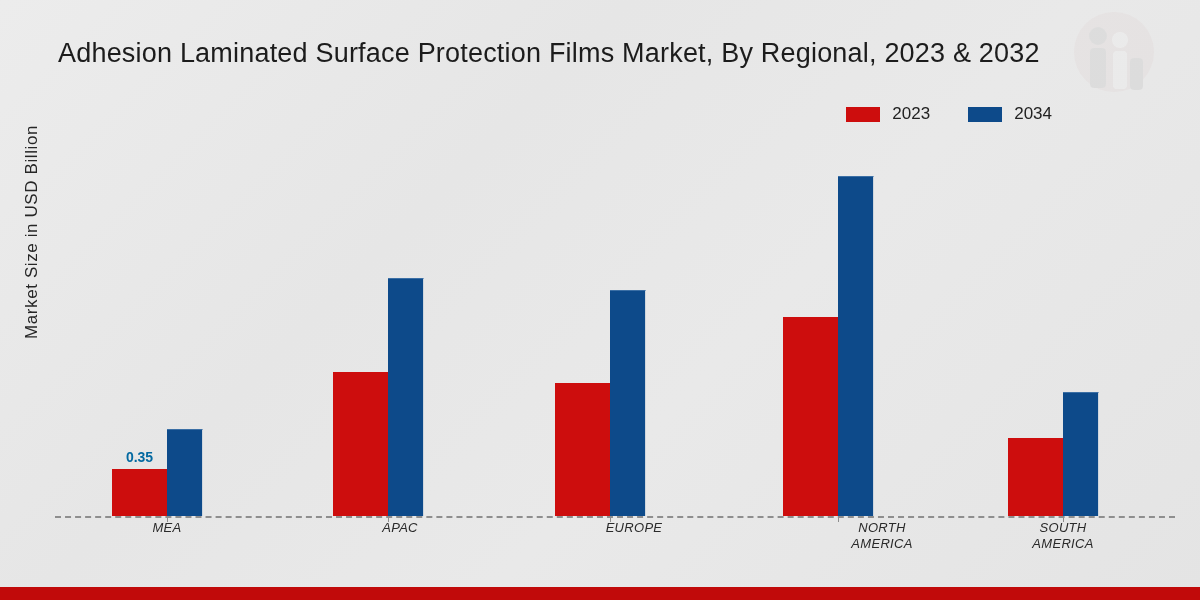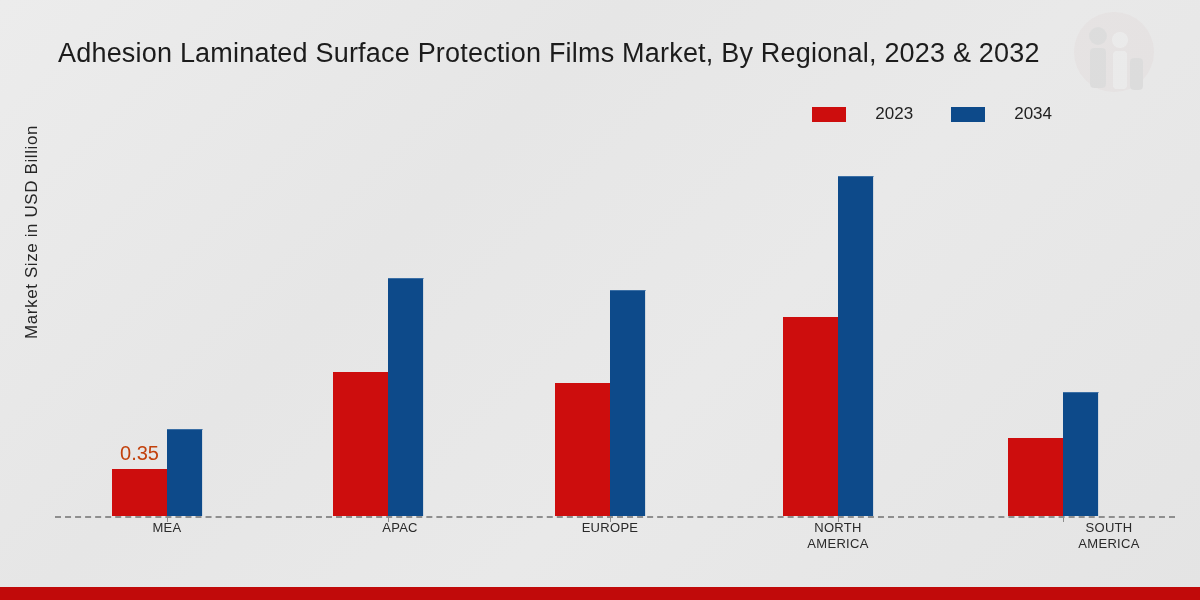--- a/index.html
+++ b/index.html
@@ -14,21 +14,21 @@
   #watermark { position:absolute; top:6px; right:40px; width:92px; height:104px; opacity:.12; pointer-events:none; }
 
   
   #title {
     position:absolute; left:58px; top:34px; width:1105px;
     font-size:27px; line-height:38px; color:#1c1c1c; letter-spacing:.2px;
   }
 
   
   #legend { position:absolute; right:148px; top:104px; display:flex; align-items:center; gap:38px; }
-  .lg-item { display:flex; align-items:center; gap:29px; }
+  .lg-item { display:flex; align-items:center; gap:12px; }
   .lg-swatch { width:34px; height:15px; display:block; }
   .lg-label { font-size:17px; color:#222; }
 
   
   #ylabel {
     position:absolute; left:-168px; top:222px; width:400px;
     transform:rotate(-90deg); transform-origin:50% 50%;
     text-align:center; font-size:17px; color:#262626; letter-spacing:.6px;
   }
 
@@ -37,26 +37,26 @@
   #baseline {
     position:absolute; left:55px; top:516px; width:1120px; height:0;
     border-top:2px dashed #8e8e8e;
   }
   .group { position:absolute; bottom:0; height:376px; }
   .bars { position:absolute; bottom:0; left:0; display:flex; align-items:flex-end; }
   .bar { display:block; }
   .bar-red   { background:#cd0d0d; }
   .bar-blue  { background:#0d4a8a; border-top:1px solid #3b6fa5; border-right:1px solid #cfd6dd; }
   .dlabel {
-    position:absolute; font-size:20px; font-weight:normal; color:#c2410c;
+    position:absolute; font-size:14px; font-weight:bold; color:#0369a1;
     white-space:nowrap;
   }
   .tick {
     position:absolute; top:520px; text-align:center; font-size:13px;
-    color:#2a2a2a; line-height:16px; white-space:pre-line; letter-spacing:.3px;
+    color:#2a2a2a; line-height:16px; white-space:pre-line; letter-spacing:.3px;font-style:italic;
   }
   .tickmark { position:absolute; top:516px; width:1px; height:6px; background:#8e8e8e; }
 
   #footer { position:absolute; left:0; bottom:0; width:1200px; height:13px; background:#c10a0a; }
 </style>
 </head>
 <body>
 
 <svg id="watermark" viewBox="0 0 92 104">
   <circle cx="46" cy="46" r="40" fill="#c08a8a" opacity="0.55"></circle>
@@ -115,20 +115,20 @@
     </div>
     <div class="dlabel" style="left: 53px; bottom: 51px; width: 63px; text-align: center;">0.35</div>
   </div>
 <div id="baseline"></div>
 <div id="footer" style="background: rgb(193, 10, 10);"></div>
 
 <div class="tick" style="left: 87px; width: 160px;">MEA</div>
 <div class="tickmark" style="left: 167px;"></div>
 <div class="tick" style="left: 320px; width: 160px;">APAC</div>
 <div class="tickmark" style="left: 388px;"></div>
-<div class="tick" style="left: 530px; width: 160px;">EUROPE</div>
+<div class="tick" style="left: 554px; width: 160px;">EUROPE</div>
 <div class="tickmark" style="left: 610px;"></div>
-<div class="tick" style="left: 758px; width: 160px;">NORTH
+<div class="tick" style="left: 802px; width: 160px;">NORTH
 AMERICA</div>
 <div class="tickmark" style="left: 838px;"></div>
-<div class="tick" style="left: 1029px; width: 160px;">SOUTH
+<div class="tick" style="left: 983px; width: 160px;">SOUTH
 AMERICA</div>
 <div class="tickmark" style="left: 1063px;"></div>
 
 </body></html>

